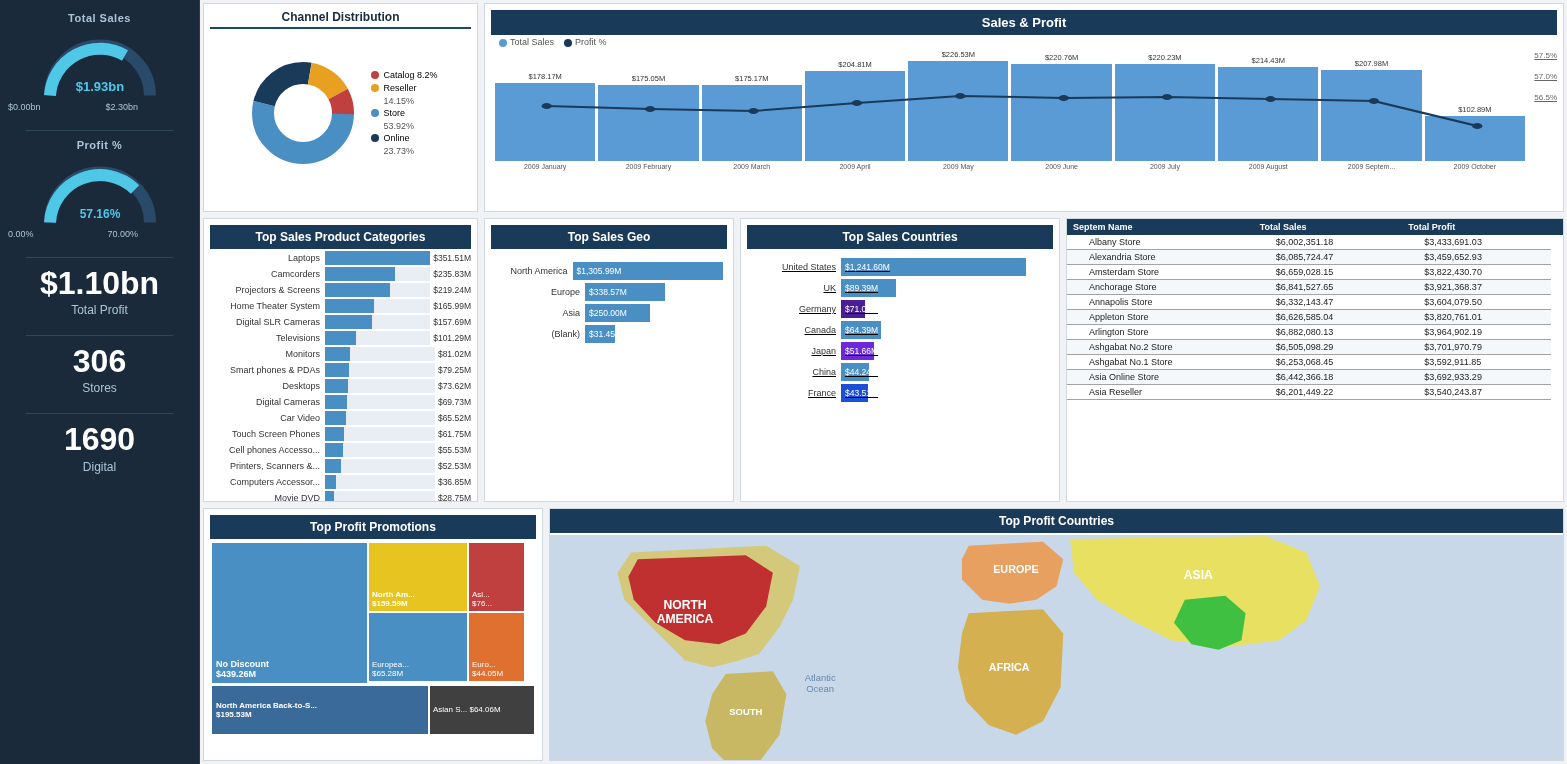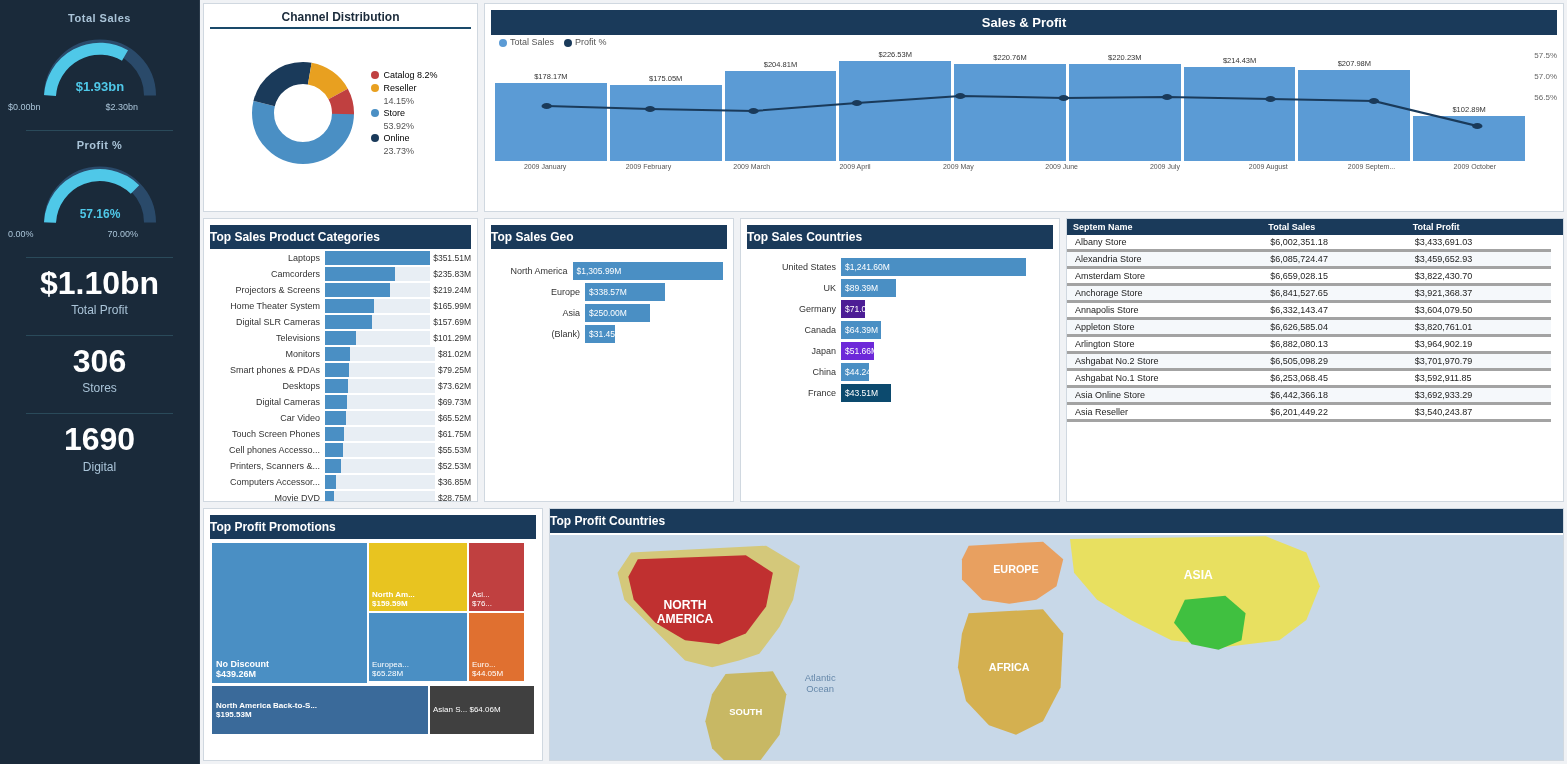--- a/index.html
+++ b/index.html
@@ -58,42 +58,42 @@
     .donut-legend { font-size: 9px; margin-left: 8px; }
     .legend-item { display: flex; align-items: center; margin-bottom: 3px; }
     .legend-dot { width: 8px; height: 8px; border-radius: 50%; margin-right: 4px; display: inline-block; }
     .sales-bar-group { display: flex; flex-direction: column; align-items: center; flex: 1; }
     .sales-bar { width: 100%; background: #5b9bd5; min-width: 35px; }
     .sales-bar-value { font-size: 7.5px; color: #333; margin-bottom: 2px; }
 
     
     .data-table { width: 100%; border-collapse: collapse; font-size: 9px; }
     .data-table th { background: #1a3a5a; color: white; padding: 3px 6px; text-align: left; font-size: 9px; font-weight: 600; }
-    .data-table td { padding: 2px 8px; border-bottom: 3px solid #a3a3a3; color: #222; }
+    .data-table td { padding: 2px 22px; border-bottom: 1px solid #a3a3a3; color: #222; }
     .data-table tr:nth-child(even) td { background: #f5f8fb; }
 
     
     .map-area { background: #c8d8e8; width: 100%; height: 100%; position: relative; overflow: hidden; }
 
     .panel-legend { display: flex; gap: 10px; font-size: 9px; color: #555; padding: 2px 0 4px 8px; }
     .legend-circle { width: 8px; height: 8px; border-radius: 50%; display: inline-block; margin-right: 3px; vertical-align: middle; }
 
     
     .country-row { display: flex; align-items: center; margin: 3px 0; font-size: 9.5px; }
     .country-label { width: 90px; text-align: right; color: #333; padding-right: 5px; font-size: 9px; }
     .country-bar { background: #4a8fc4; height: 18px; display: flex; align-items: center; padding: 0 4px; min-width: 20px; }
     .country-bar-value { font-size: 8.5px; color: white; white-space: nowrap; }
 
     
     .table-scroll { overflow-y: auto; max-height: 220px; }
     .table-scroll::-webkit-scrollbar { width: 5px; }
     .table-scroll::-webkit-scrollbar-track { background: #f0f2f5; }
     .table-scroll::-webkit-scrollbar-thumb { background: #aac4d8; border-radius: 3px; }
 
-    .section-header { background: #1a3a5a; color: white; font-size: 12px; font-weight: 700; padding: 5px 0; margin-bottom: 2px; }
+    .section-header { background: #1a3a5a; color: white; font-size: 12px; font-weight: 700; text-align: center; padding: 5px 0; margin-bottom: 2px; }
 
     .top-row-header { background: #1a3a5a; color: white; text-align: center; font-size: 13px; font-weight: 700; padding: 5px; }
   </style>
 </head>
 <body>
 
 <div class="dashboard">
 
   <div class="left-panel">
     <div class="kpi-section">
@@ -197,32 +197,36 @@
 
       <div class="chart-panel sales-profit-panel">
         <div class="top-row-header">Sales &amp; Profit</div>
         <div class="panel-legend">
           <span><span class="legend-circle" style="background:#5b9bd5"></span><span>Total Sales</span></span>
           <span><span class="legend-circle" style="background:#1a3a5a"></span><span>Profit %</span></span>
         </div>
 
         <div style="position:relative; height:145px; overflow:hidden; padding:0 4px">
 
-          <div style="position:absolute; right:0; top:0; font-size:8px; color:#666; display:flex; flex-direction:column; gap:12px;">
+          <div style="position:absolute; right:0; top:0; font-size:8px; color:#666; display:flex; flex-direction:column; gap:12px;text-decoration:underline;">
             <span>57.5%</span>
             <span>57.0%</span>
             <span>56.5%</span>
           </div>
           <div style="display:flex; align-items:flex-end; height:110px; gap:3px; padding-right:28px">
             <div class="sales-bar-group">
               <div class="sales-bar-value">$178.17M</div>
               <div class="sales-bar" style="height:78px; background:#5b9bd5"></div>
             </div>
             <div class="sales-bar-group">
               <div class="sales-bar-value">$175.05M</div>
+              <div class="sales-bar" style="height:76px; background:#5b9bd5"></div>
+            </div>
+            <div class="sales-bar-group">
+              <div class="sales-bar-value">$175.17M</div>
               <div class="sales-bar" style="height:76px; background:#5b9bd5"></div>
             </div>
             <div class="sales-bar-group">
               <div class="sales-bar-value">$204.81M</div>
               <div class="sales-bar" style="height:90px; background:#5b9bd5"></div>
             </div>
             <div class="sales-bar-group">
               <div class="sales-bar-value">$226.53M</div>
               <div class="sales-bar" style="height:100px; background:#5b9bd5"></div>
             </div>
@@ -439,21 +443,21 @@
             <div class="country-label">(Blank)</div>
             <div class="country-bar" style="width:30px; background:#4a8fc4">
               <span class="country-bar-value">$31.45M</span>
             </div>
           </div>
         </div>
       </div>
 
       <div class="chart-panel top-countries">
         <div class="section-header">Top Sales Countries</div>
-        <div style="padding: 4px 4px;">
+        <div style="padding: 4px 4px; text-decoration: underline;">
           <div class="country-row">
             <div class="country-label">United States</div>
             <div class="country-bar" style="width:185px; background:#4a8fc4">
               <span class="country-bar-value">$1,241.60M</span>
             </div>
           </div>
           <div class="country-row">
             <div class="country-label">UK</div>
             <div class="country-bar" style="width:55px; background:#4a8fc4">
               <span class="country-bar-value">$89.39M</span>
@@ -478,21 +482,21 @@
             </div>
           </div>
           <div class="country-row">
             <div class="country-label">China</div>
             <div class="country-bar" style="width:28px; background:#4a8fc4">
               <span class="country-bar-value">$44.24M</span>
             </div>
           </div>
           <div class="country-row">
             <div class="country-label">France</div>
-            <div class="country-bar" style="width:50px; background:#0c4a6e">
+            <div class="country-bar" style="width:27px; background:#1d4ed8">
               <span class="country-bar-value">$43.51M</span>
             </div>
           </div>
         </div>
       </div>
 
       <div class="chart-panel store-table" style="padding:0; overflow:hidden;">
         <div class="table-scroll">
           <table class="data-table">
             <thead>

